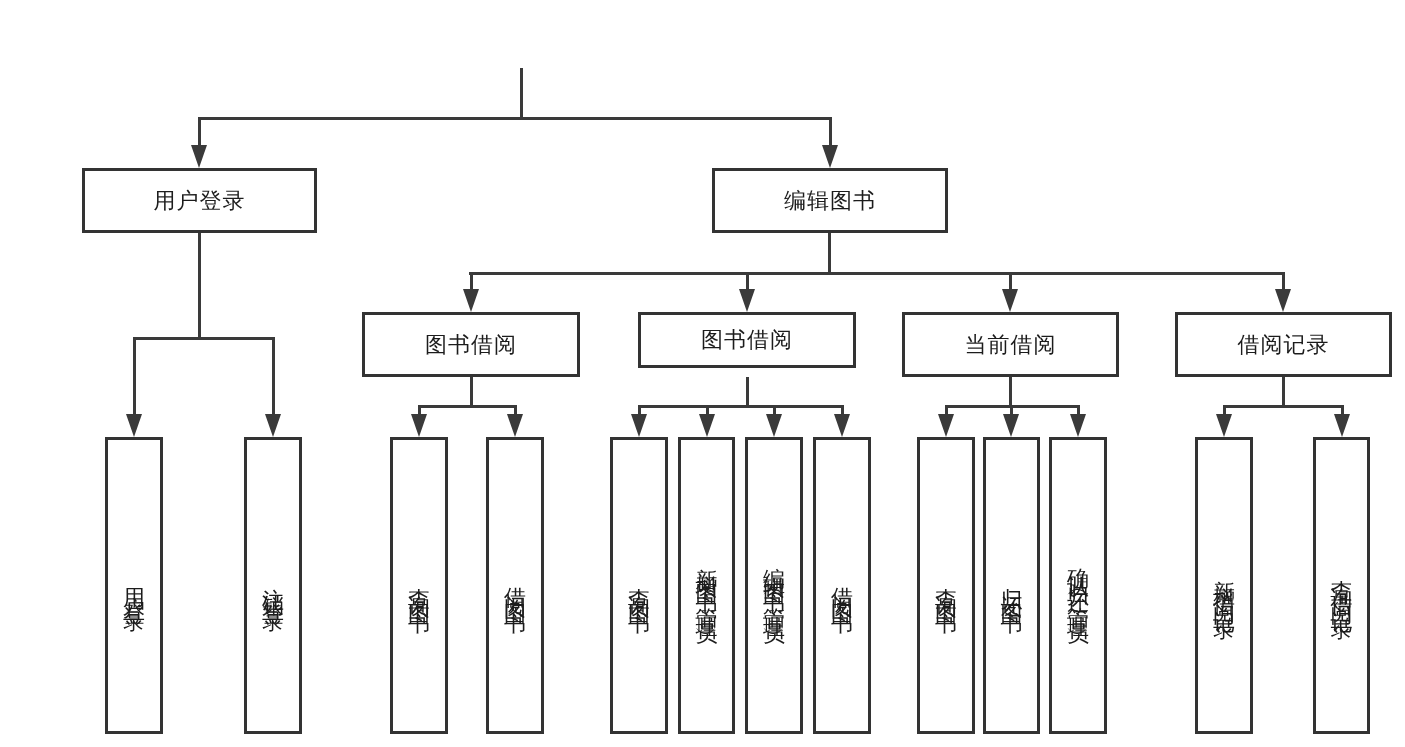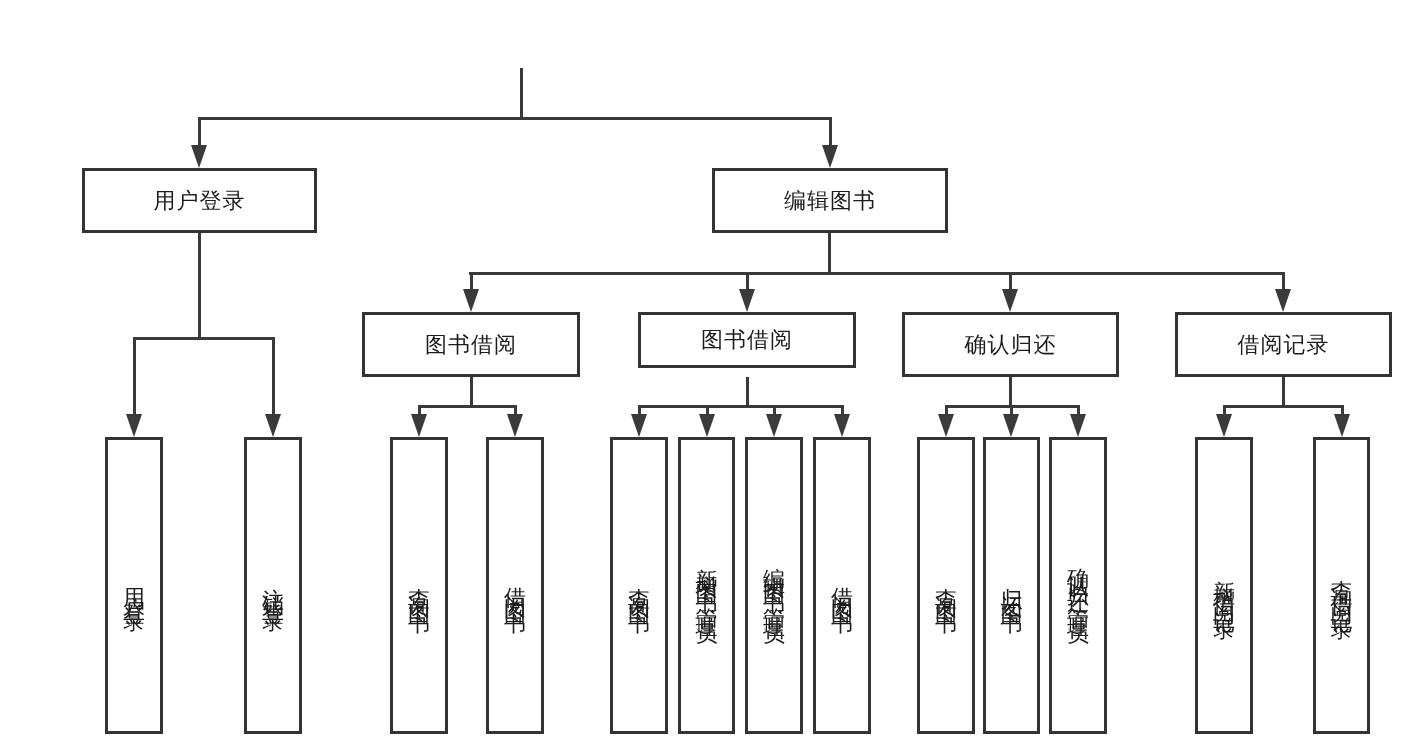--- a/index.html
+++ b/index.html
@@ -138,21 +138,21 @@
     <div class="vl" style="left:1341px;top:408px;height:7px;"></div>
     <div class="ah" style="left:1334px;top:414px;"></div>
   </div>
 
 
   <div class="node" style="left:82px;top:168px;width:235px;height:65px;">用户登录</div>
   <div class="node" style="left:712px;top:168px;width:236px;height:65px;">编辑图书</div>
 
   <div class="node" style="left:362px;top:312px;width:218px;height:65px;">图书借阅</div>
   <div class="node" style="left:638px;top:312px;width:218px;height:56px;text-align:center;">图书借阅</div>
-  <div class="node" style="left:902px;top:312px;width:217px;height:65px;">确认归还</div>
+  <div class="node" style="left:902px;top:312px;width:217px;height:65px;">当前借阅</div>
   <div class="node" style="left:1175px;top:312px;width:217px;height:65px;">借阅记录</div>
 
   <div class="node" style="left:105px;top:437px;width:58px;height:297px;">
     <span class="vtext">用户登录</span>
   </div>
   <div class="node" style="left:244px;top:437px;width:58px;height:297px;">
     <span class="vtext">注销登录</span>
   </div>
 
   <div class="node" style="left:390px;top:437px;width:58px;height:297px;">

